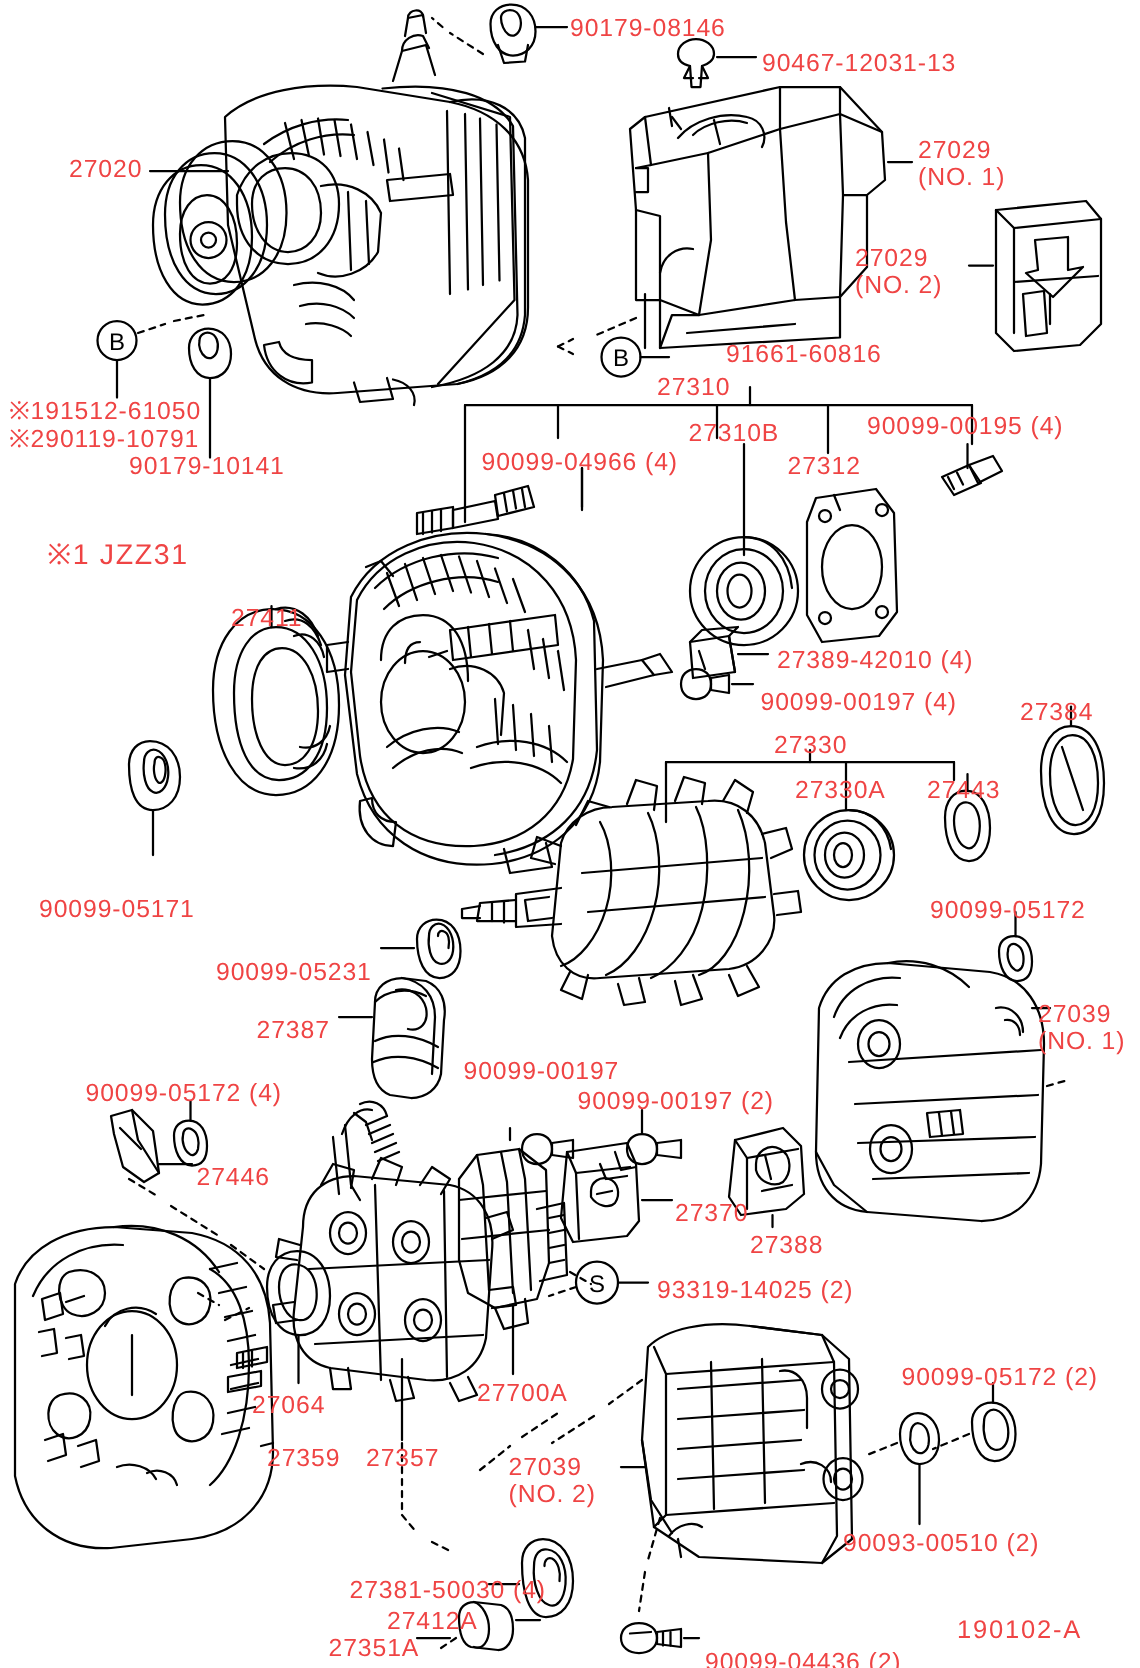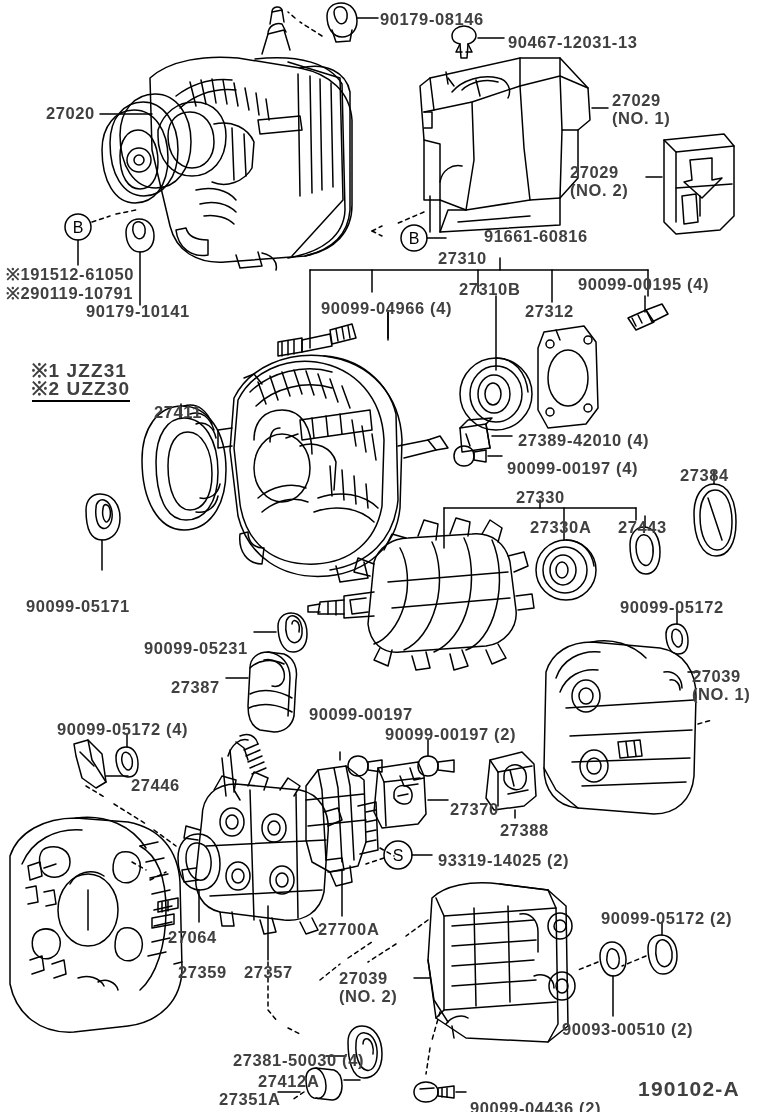--- a/index.html
+++ b/index.html
@@ -22,30 +22,30 @@
     position: absolute;
     left: 0; top: 0;
     width: 760px;
     height: 1112px;
   }
   .lbl {
     position: absolute;
     font-family: "Liberation Sans", sans-serif;
     font-size: 16.5px;
     letter-spacing: 0.6px;
-    color: #404040;
+    color: #ef4444;
     white-space: pre;
     line-height: 1.08;
-    font-weight: 700;
+    font-weight: 400;
   }
   .lbl.two {
     line-height: 1.12;
   }
   .lbl.diagid {
-    font-size: 21px;
+    font-size: 17px;
     letter-spacing: 1.2px;
   }
   .lbl.legend {
     font-size: 19px;
     letter-spacing: 1.1px;
   }
   .underline {
     border-bottom: 2px solid #000;
     display: inline-block;
     padding-bottom: 1px;
@@ -773,19 +773,16 @@
       <div class="lbl" style="left: 562px; top: 1021px;"><div>90093-00510 (2)</div></div>
       <div class="lbl" style="left: 233px; top: 1052px;"><div>27381-50030 (4)</div></div>
       <div class="lbl" style="left: 258px; top: 1073px;"><div>27412A</div></div>
       <div class="lbl" style="left: 219px; top: 1091px;"><div>27351A</div></div>
       <div class="lbl" style="left: 470px; top: 1100px;"><div>90099-04436 (2)</div></div>
     </div>
 
   <div class="lbl legend" style="left:6px; top:340px;">
     <span>※1 JZZ31</span>
   </div>
-  <div class="lbl legend" style="left:6px; top:358px;">
-    <span class="underline">※2 UZZ30</span>
-  </div>
 
   <div class="lbl diagid" style="left:638px; top:1078px;">190102-A</div>
 
 </div>
 
 </body></html>

